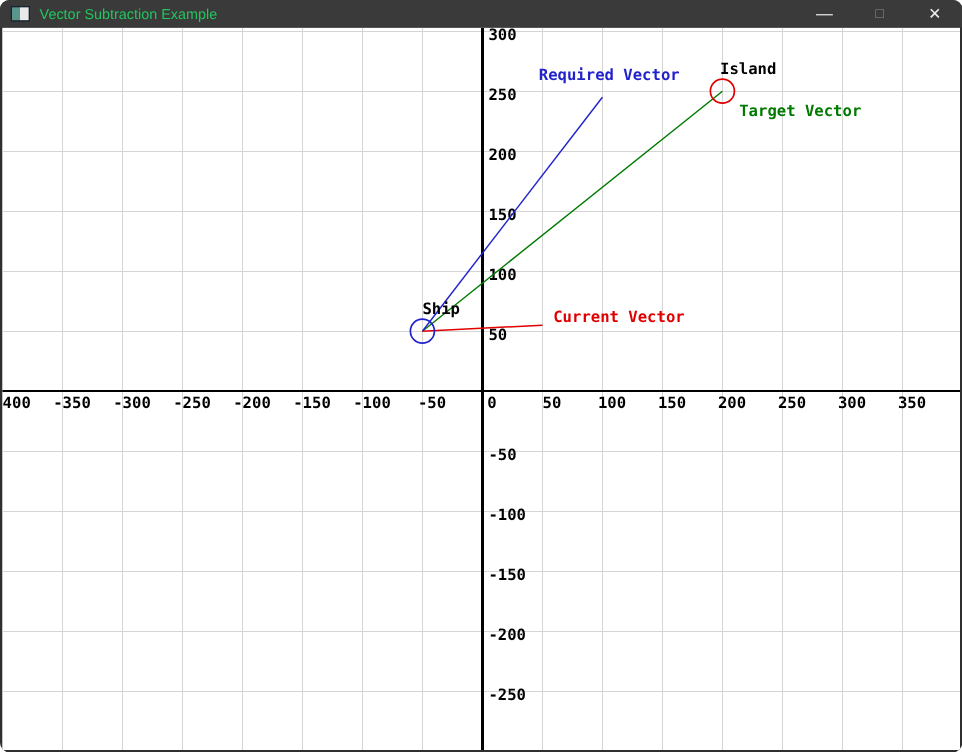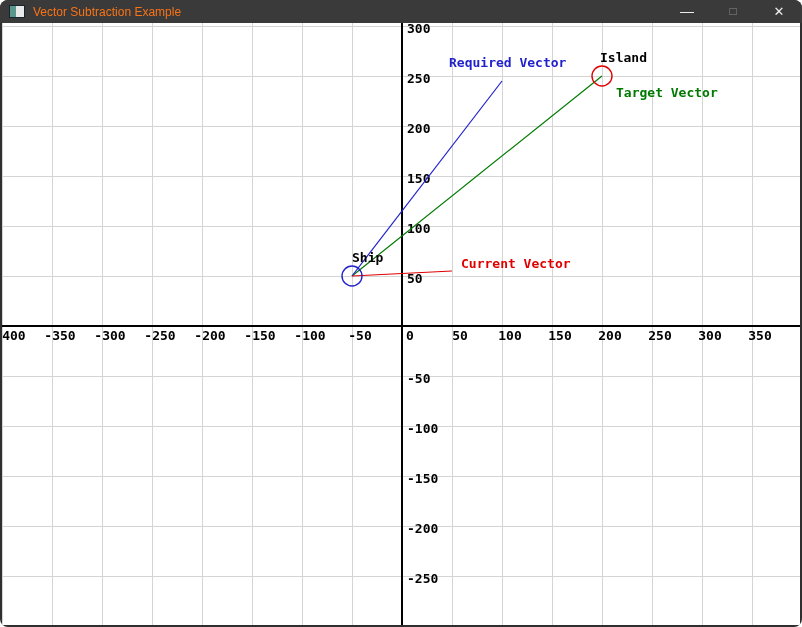--- a/index.html
+++ b/index.html
@@ -1,21 +1,21 @@
 <!DOCTYPE html>
 <html><head>
 <meta charset="utf-8">
 <style>
   html,body{margin:0;padding:0;background:#ffffff;}
   body{width:802px;height:627px;font-family:"Liberation Sans",sans-serif;}
   .window{position:relative;width:802px;height:627px;background:#2f2f2f;border-radius:8px;overflow:hidden;}
   .titlebar{position:absolute;top:0;left:0;right:0;height:23px;background:#3a3a3a;display:flex;align-items:center;z-index:2;}
   .app-icon{width:16px;height:13px;margin-left:9px;border:1px solid #152430;box-sizing:border-box;
             background:linear-gradient(90deg,#5a968c 0%,#5a968c 45%,#e9e9e9 45%,#e9e9e9 100%);flex:0 0 auto;}
-  .title-text{margin-left:8px;font-size:12px;color:#f97316;white-space:nowrap;}
+  .title-text{margin-left:8px;font-size:12px;color:#22c55e;white-space:nowrap;}
   .controls{margin-left:auto;display:flex;height:100%;}
   .ctrl{width:46px;height:23px;display:flex;align-items:center;justify-content:center;cursor:default;user-select:none;}
   .ctrl-min{color:#ededed;font-size:14px;line-height:23px;}
   .ctrl-max{color:#8a8a8a;font-size:12px;line-height:23px;}
   .ctrl-close{color:#ededed;font-size:13px;line-height:23px;}
   .canvas{position:absolute;left:2px;top:23px;width:798px;height:602px;background:#ffffff;z-index:1;}
   .canvas svg{position:absolute;left:0;top:0;}
   svg text{font:bold 13px "DejaVu Sans Mono",monospace;}
 </style>
 </head>

